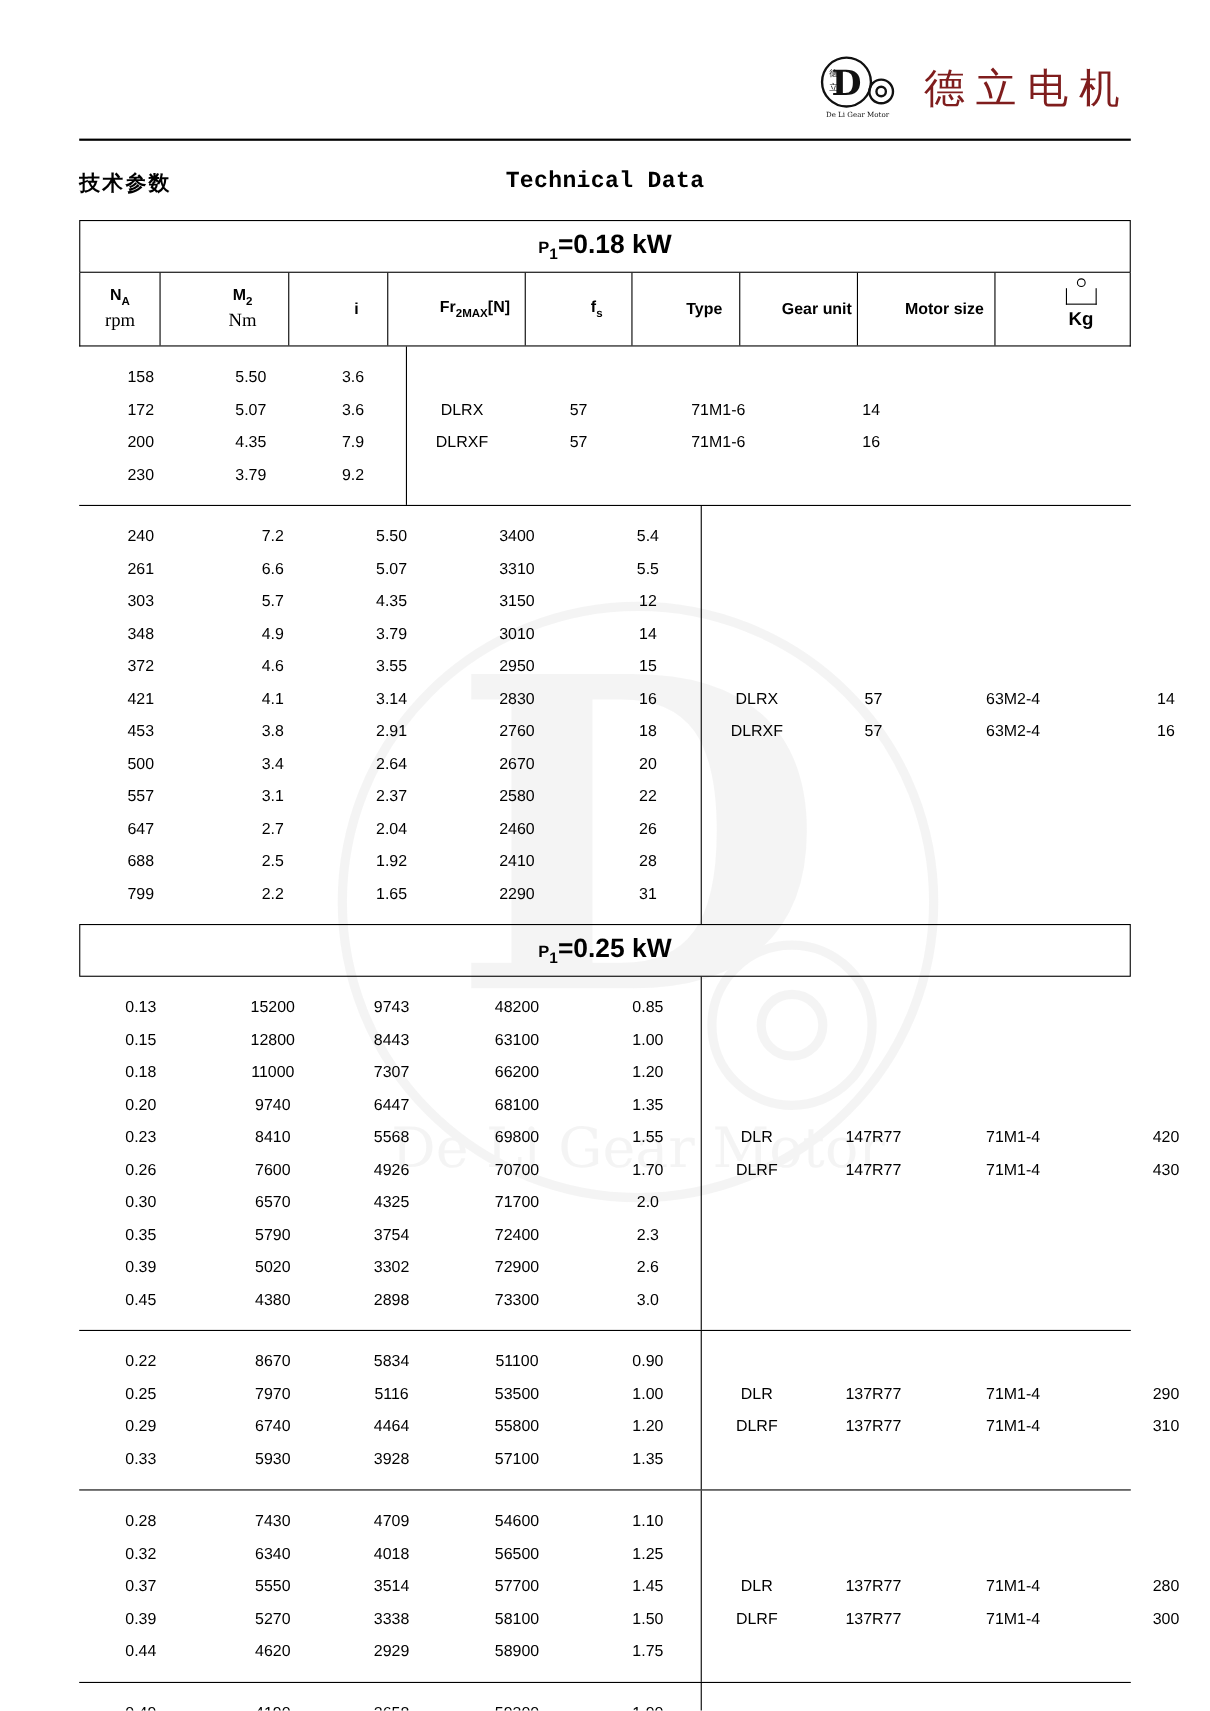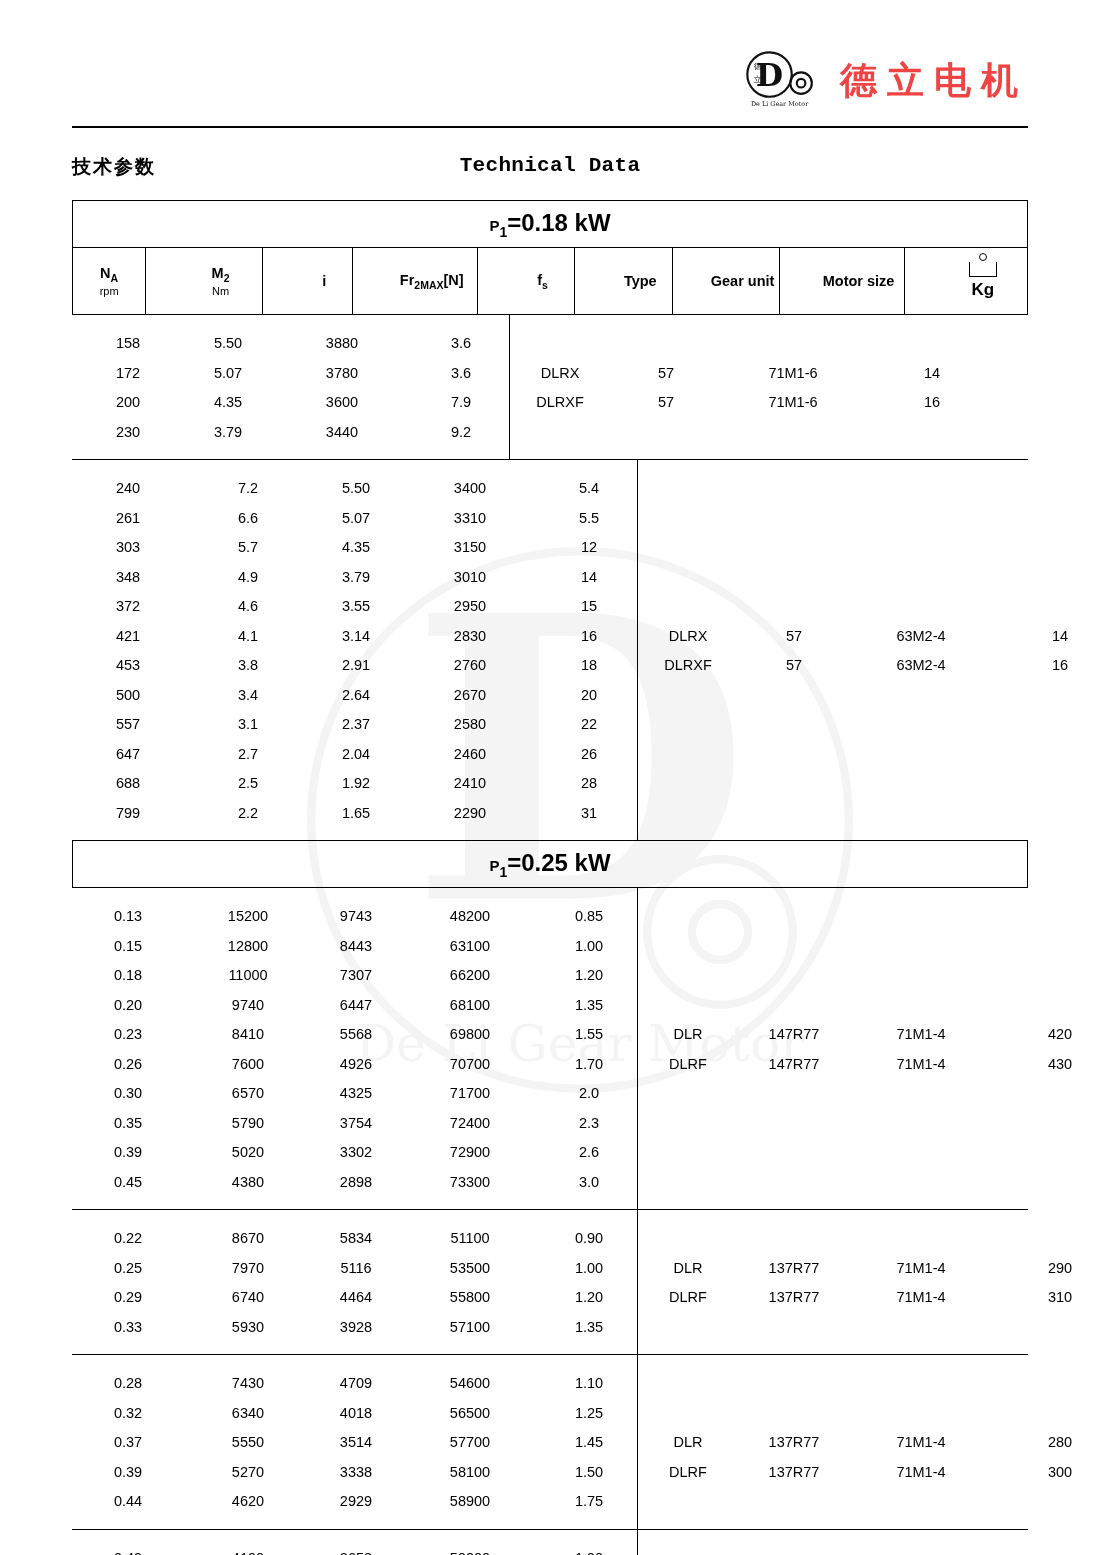--- a/index.html
+++ b/index.html
@@ -48,23 +48,23 @@
   .logo-mark {
     width: 86px;
     height: 62px;
     position: relative;
     margin-right: 16px;
   }
   .logo-mark svg { width: 100%; height: 100%; }
   .brand-cn {
     font-family: "DejaVu Sans", sans-serif;
     font-size: 37px;
-    font-weight: bold;
+    font-weight: normal;
     letter-spacing: 10px;
-    color: #ef4444;
+    color: #7f1d1d;
   }
   .header-rule {
     border-bottom: 2.2px solid #000;
     margin: 0 0 26px 0;
   }
 
   
   .title-row {
     display: flex;
     align-items: baseline;
@@ -124,23 +124,24 @@
     flex-direction: column;
     align-items: center;
     justify-content: center;
     font-size: 14.5px;
     font-weight: bold;
     border-right: 1.2px solid #000;
     box-sizing: border-box;
   }
   .colhead .c:last-child { border-right: none; }
   .colhead .c .u {
-    font-size: 11px;
+    font-size: 17px;
     font-weight: normal;
     margin-top: 2px;
+    font-family: Liberation Serif, serif;
   }
   .colhead .c .sub { font-size: 10.5px; vertical-align: sub; }
   .colhead .c .small { font-size: 17px; }
 
   .kg-icon {
     width: 26px;
     height: 14px;
     border: 1.3px solid #000;
     border-top: none;
     position: relative;
@@ -293,26 +294,20 @@
         <div class="cell">158</div>
         <div class="cell">172</div>
         <div class="cell">200</div>
         <div class="cell">230</div>
       </div>
       <div class="col w-i">
         <div class="cell">5.50</div>
         <div class="cell">5.07</div>
         <div class="cell">4.35</div>
         <div class="cell">3.79</div>
-      </div>
-      <div class="col w-fr">
-        <div class="cell">3880</div>
-        <div class="cell">3780</div>
-        <div class="cell">3600</div>
-        <div class="cell">3440</div>
       </div>
       <div class="col w-fs">
         <div class="cell">3.6</div>
         <div class="cell">3.6</div>
         <div class="cell">7.9</div>
         <div class="cell">9.2</div>
       </div>
     </div>
     <div class="rightcols">
       <div class="col w-ty">

